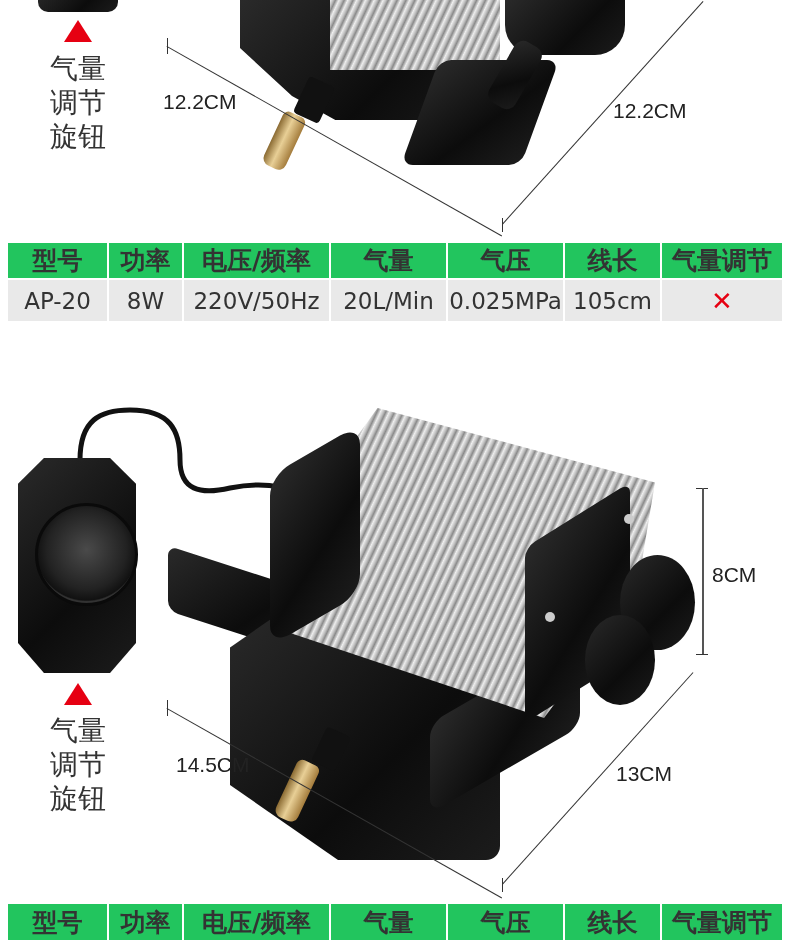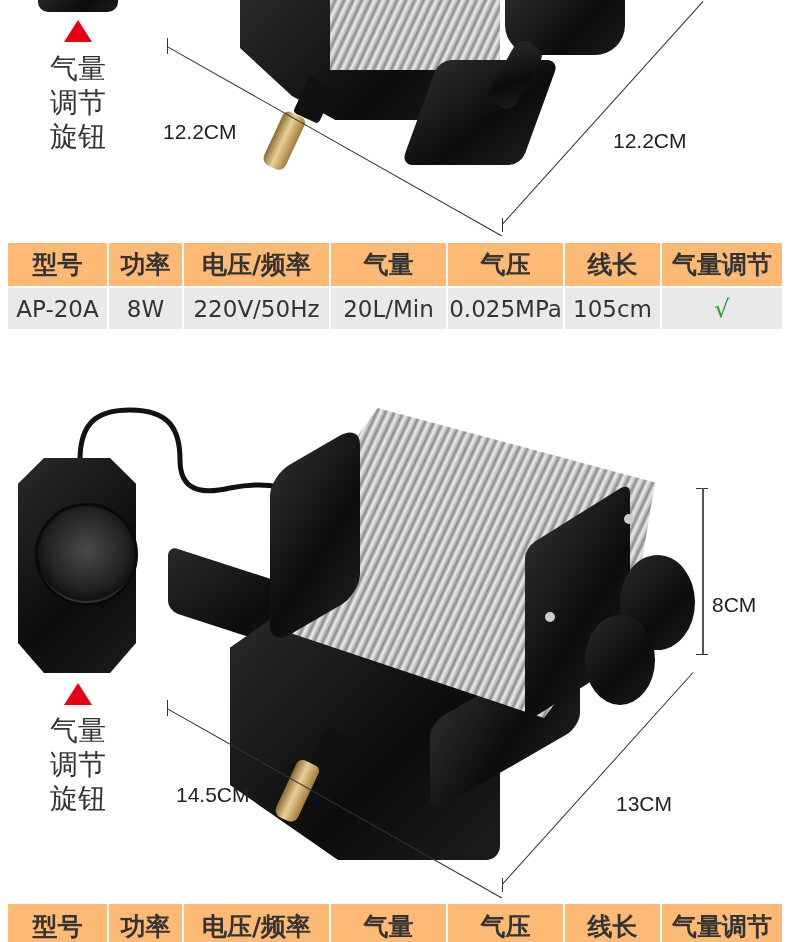--- a/index.html
+++ b/index.html
@@ -5,27 +5,27 @@
   * { box-sizing: border-box; margin: 0; padding: 0; }
   html, body { width: 790px; height: 942px; background: #ffffff; overflow: hidden; }
   body { position: relative; font-family: "DejaVu Sans", "Liberation Sans", sans-serif; color: #333; }
   .abs { position: absolute; }
 
   
   .knob-label { position: absolute; width: 80px; text-align: center; font-size: 28px; line-height: 34px; color: #333; }
   .red-tri { position: absolute; width: 0; height: 0; border-left: 14px solid transparent; border-right: 14px solid transparent; border-bottom: 22px solid #e60012; }
 
   
-  .dim { position: absolute; font-size: 21px; color: #222; font-family: "Liberation Sans", sans-serif; margin-top: 30px; }
+  .dim { position: absolute; font-size: 21px; color: #222; font-family: "Liberation Sans", sans-serif; }
   .line { position: absolute; background: #333; height: 1px; transform-origin: 0 0; }
   .tick { position: absolute; background: #333; width: 1px; }
 
   
   table.spec { position: absolute; left: 8px; width: 774px; border-collapse: collapse; table-layout: fixed; }
-  table.spec th { background: #fdba74; height: 44px; font-size: 25px; font-weight: bold; color: #333; border-right: 2px solid #ffffff; text-align: center; }
+  table.spec th { background: #22c55e; height: 36px; font-size: 25px; font-weight: bold; color: #333; border-right: 2px solid #ffffff; text-align: center; }
   table.spec td { background: #e9e9e9; height: 42px; font-size: 23px; color: #333; border-right: 2px solid #ffffff; border-top: 2px solid #ffffff; text-align: center; font-family: "DejaVu Sans", sans-serif; }
   table.spec th:last-child, table.spec td:last-child { border-right: none; }
   .x-mark { color: #e60012; font-size: 26px; }
   .v-mark { color: #2e9d3a; font-size: 24px; }
 
   
   .black { background: linear-gradient(135deg, #2a2a2a 0%, #0c0c0c 60%, #1c1c1c 100%); }
   .metal { background: repeating-linear-gradient(115deg, #f0f0f0 0px, #bdbdbd 3px, #8a8a8a 5px, #e6e6e6 8px); }
   .brass { background: linear-gradient(90deg, #8a6a32, #e8cf96 45%, #a47c3c 100%); }
 </style>
@@ -76,27 +76,27 @@
       <th>功率</th>
       <th>电压/频率</th>
       <th>气量</th>
       <th>气压</th>
       <th>线长</th>
       <th>气量调节</th>
     </tr>
   </thead>
   <tbody>
     <tr>
-      <td>AP-20A</td>
+      <td>AP-20</td>
       <td>8W</td>
       <td>220V/50Hz</td>
       <td>20L/Min</td>
       <td>0.025MPa</td>
       <td>105cm</td>
-      <td><span class="v-mark">√</span></td>
+      <td><span class="x-mark">✕</span></td>
     </tr>
   </tbody>
 </table>
 
 <div class="abs" style="left:0;top:390px;width:790px;height:500px;">
 
   <svg class="abs" style="left:70px;top:10px;" width="240" height="100" viewBox="0 0 240 100">
     <path d="M10 60 C10 20, 30 10, 60 10 C100 10, 110 30, 110 60 C110 90, 130 95, 160 88 C190 82, 210 85, 235 95" stroke="#111" stroke-width="5" fill="none"></path>
   </svg>
 

